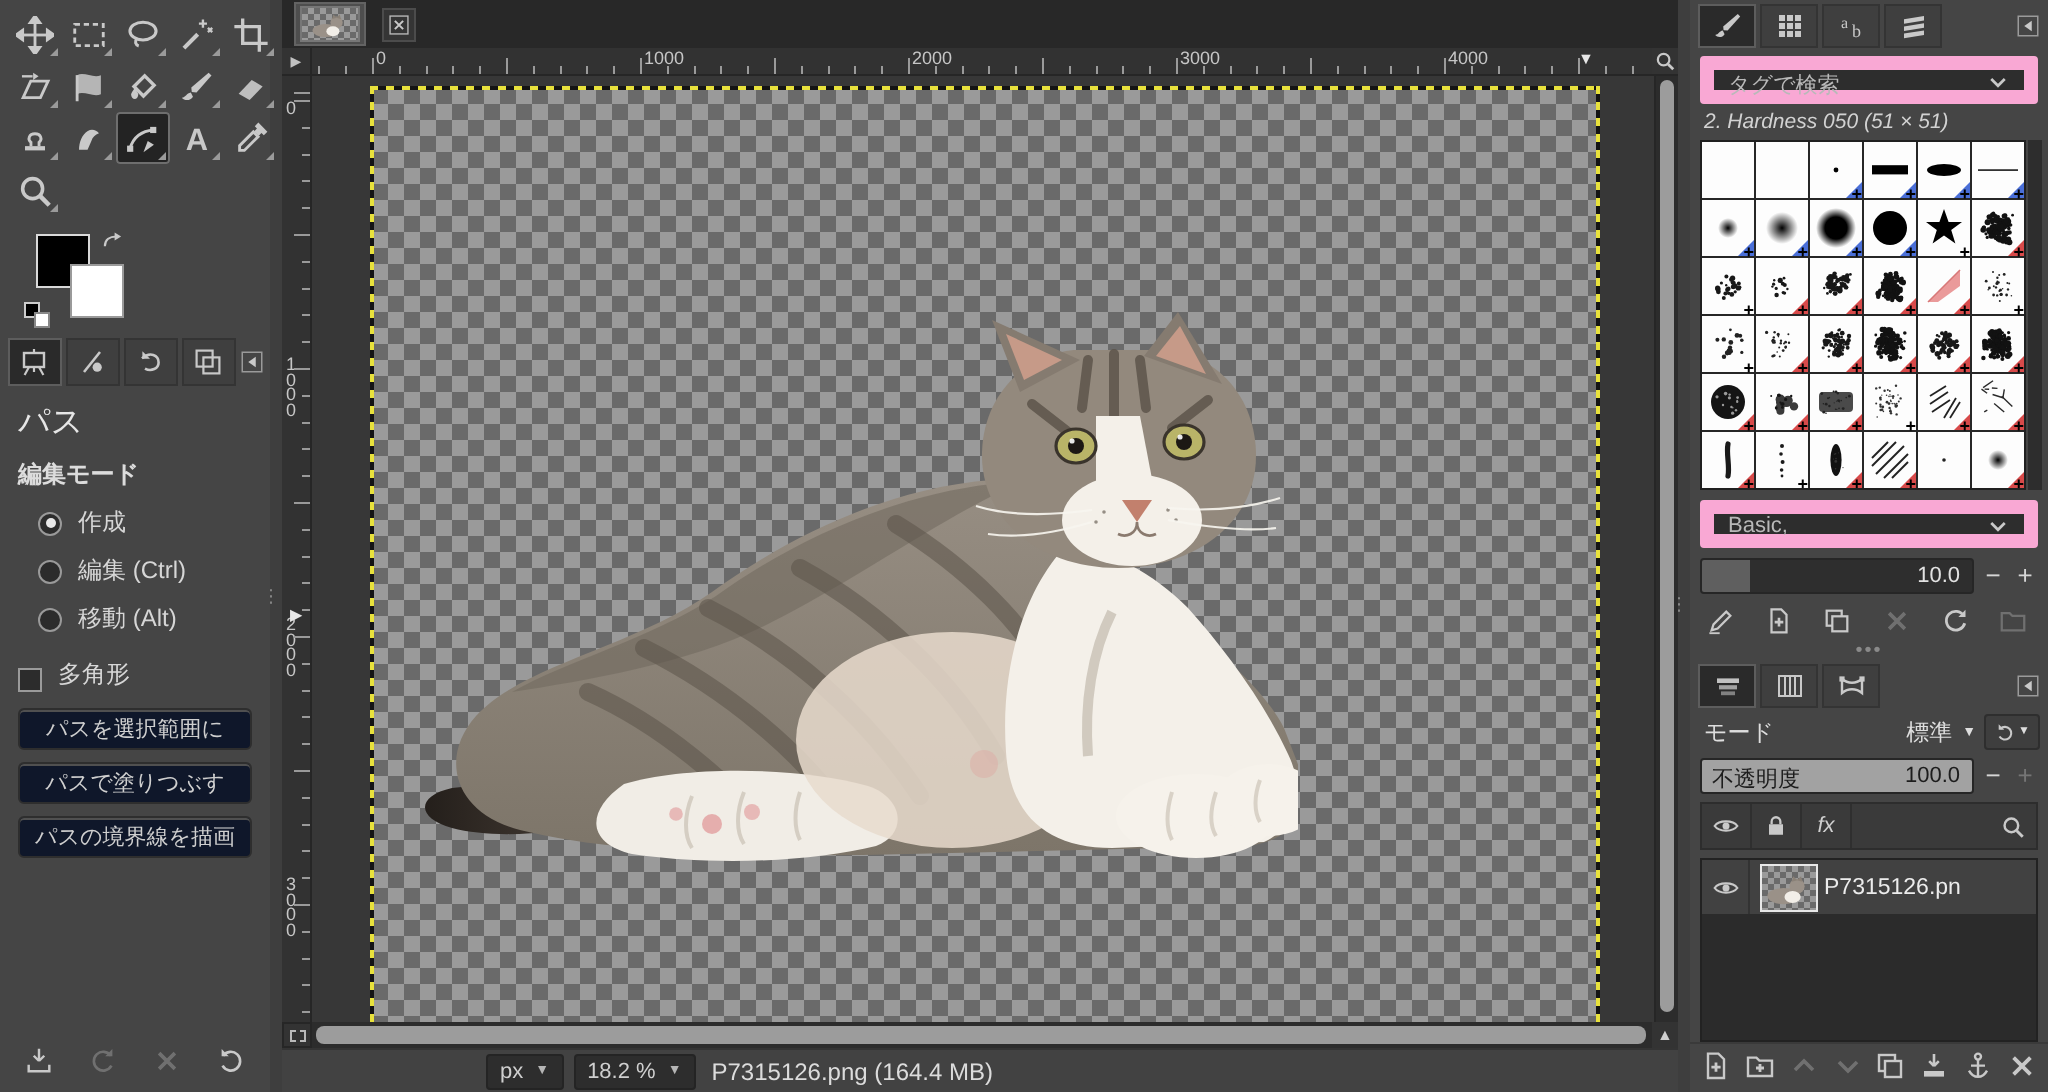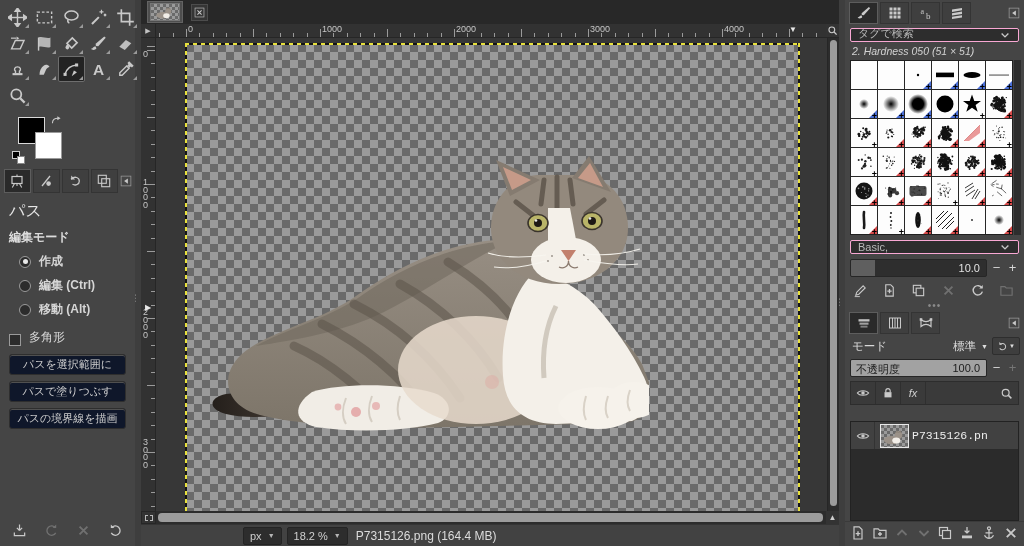--- a/index.html
+++ b/index.html
@@ -33,21 +33,21 @@
   .dock-tabs { display:flex; align-items:center; gap:2px; padding:4px 3px 2px 4px; }
   .dock-tab { width:29px; height:24px; display:flex; align-items:center; justify-content:center; background:#3f3f3f; border:1px solid #343434; }
   .dock-tab.selected { background:#2a2a2a; border-color:#5d5d5d; }
   .dock-tab svg { width:16px; height:16px; }
   .mini-menu { margin-left:auto; width:13px; height:13px; display:flex; align-items:center; justify-content:center; }
   .mini-menu svg { width:12px; height:12px; }
 
   .tool-options { padding:6px 9px 0 9px; flex:1; min-height:0; }
   .to-title { font-size:16px; color:#e6e6e6; margin-bottom:7px; }
   .to-sub { font-size:12px; font-weight:bold; color:#dcdcdc; margin-bottom:4px; }
-  .radio-row { display:flex; align-items:center; margin:7px 0 0 10px;font-weight:bold; }
+  .radio-row { display:flex; align-items:center; margin:7px 0 0 10px; }
   .radio { width:12px; height:12px; border-radius:50%; border:1px solid #9a9a9a; background:#2c2c2c; margin-right:8px; position:relative; flex:0 0 auto; }
   .radio.on::after { content:""; position:absolute; left:2.5px; top:2.5px; width:5px; height:5px; border-radius:50%; background:#e8e8e8; }
   .radio-label { font-size:12px; color:#d6d6d6; }
   .check-row { display:flex; align-items:flex-end; margin:11px 0 2px 0; }
   .checkbox { width:12px; height:12px; border:1px solid #9a9a9a; background:#2c2c2c; margin-right:8px; flex:0 0 auto; }
   .to-btn { width:100%; height:21px; margin-top:6px; background:#0f172a; border:1px solid #2e2e2e; border-radius:3px; box-shadow:0 1px 0 #505050 inset; font-size:11px; color:#cfcfcf; display:flex; align-items:center; justify-content:center; }
   .left-footer { display:flex; justify-content:space-between; align-items:center; padding:3px 12px 5px 12px; flex:0 0 auto; }
   .left-footer svg { width:15px; height:15px; }
   .dim { opacity:.33; }
 
@@ -107,21 +107,21 @@
 
   .statusbar { height:22px; background:#424242; border-top:1px solid #343434; display:flex; align-items:center; gap:5px; flex:0 0 auto; padding-left:102px; }
   .combo { height:18px; background:#2d2d2d; border:1px solid #242424; border-radius:2px; display:flex; align-items:center; gap:6px; padding:0 6px; font-size:11px; color:#cfcfcf; }
   .combo .chev { font-size:7px; color:#b5b5b5; }
   .status-title { font-size:12px; color:#dcdcdc; margin-left:3px; white-space:nowrap; }
 
   
   .right-dock { width:179px; flex:0 0 179px; background:#454545; display:flex; flex-direction:column; min-height:0; }
   .rtabs { height:25px; display:flex; align-items:center; gap:2px; padding:2px 4px 1px 4px; flex:0 0 auto; }
   .rtabs .dock-tab { width:29px; height:22px; }
-  .search-combo { margin:3px 5px 2px 5px; height:14px; background:#2d2d2d; border:1px solid #f9a8d4; border-radius:2px; display:flex; align-items:flex-end; padding:0 7px; font-size:11px; color:#b9b9b9; flex:0 0 auto; }
+  .search-combo { margin:3px 5px 2px 5px; height:24px; background:#2d2d2d; border:7px solid #f9a8d4; border-radius:2px; display:flex; align-items:flex-start; padding:0 7px; font-size:11px; color:#b9b9b9; flex:0 0 auto; }
   .search-combo svg { margin-left:auto; width:12px; height:12px; }
   .brush-info { font-style:italic; font-size:10.5px; color:#d2d2d2; padding:1px 7px 3px 7px; flex:0 0 auto; white-space:nowrap; }
   .brush-wrap { display:flex; margin:0 3px 0 5px; height:175px; flex:0 0 auto; }
   .brush-grid { flex:1; background:#272727; border:1px solid #202020; display:grid; grid-template-columns:repeat(6,1fr); grid-auto-rows:28px; gap:1px; overflow:hidden; }
   .bcell { background:#fdfdfd; position:relative; display:flex; align-items:center; justify-content:center; }
   .bcell svg { width:24px; height:24px; }
   .bcell .tri { position:absolute; right:0; bottom:0; width:0; height:0; border-style:solid; border-width:0 0 8px 8px; }
   .bcell .plus { position:absolute; right:0px; bottom:-3px; font-size:9px; font-weight:bold; color:#000; }
   .bscroll { width:7px; background:#2d2d2d; margin-left:1px; }
   .group-combo { margin:5px 5px 2px 5px; }
@@ -142,21 +142,21 @@
   .op-slider { flex:1; height:18px; border-radius:2px; position:relative; background:#2e2e2e; border:1px solid #262626; overflow:hidden; }
   .op-slider .fill { position:absolute; left:0; top:0; bottom:0; background:#a2a2a2; }
   .op-slider .lab { position:absolute; left:5px; top:2px; font-size:11px; color:#1d1d1d; }
   .op-slider .val { position:absolute; right:6px; top:2px; font-size:11px; color:#1d1d1d; }
   .lock-row { display:flex; align-items:stretch; margin:2px 5px; background:#3a3a3a; border:1px solid #2d2d2d; height:24px; flex:0 0 auto; }
   .lock-cell { width:25px; display:flex; align-items:center; justify-content:center; border-right:1px solid #2f2f2f; }
   .lock-cell svg { width:14px; height:14px; }
   .lock-cell.fx { font-size:11px; font-style:italic; color:#cfcfcf; }
   .lock-search { margin-left:auto; width:24px; display:flex; align-items:center; justify-content:center; }
   .lock-search svg { width:13px; height:13px; }
-  .layer-list { flex:1; margin:14px 5px 0 5px; background:#2b2b2b; border:1px solid #222; min-height:0; overflow:hidden;font-family:Liberation Mono, monospace; }
+  .layer-list { flex:1; margin:2px 5px 0 5px; background:#2b2b2b; border:1px solid #222; min-height:0; overflow:hidden; }
   .layer-row { height:28px; display:flex; align-items:center; background:#414141; border-bottom:1px solid #2b2b2b; }
   .layer-eye { width:24px; display:flex; align-items:center; justify-content:center; border-right:1px solid #333; align-self:stretch; }
   .layer-eye svg { width:14px; height:14px; }
   .layer-thumb { width:27px; height:22px; margin:0 4px 0 6px; outline:1px solid #e8e8e8; position:relative; flex:0 0 auto; }
   .layer-thumb svg, .image-tab svg.mini, .layer-thumb .mini { position:absolute; inset:0; width:100%; height:100%; }
   .layer-name { font-size:11.5px; color:#ececec; white-space:nowrap; overflow:hidden; }
   .layer-actions { height:25px; display:flex; justify-content:space-between; align-items:center; padding:0 5px; border-top:1px solid #3a3a3a; flex:0 0 auto; }
   .layer-actions svg { width:16px; height:16px; }
   .tabthumb { width:28px; height:16px; position:relative; outline:1px solid #777; }
 </style>

